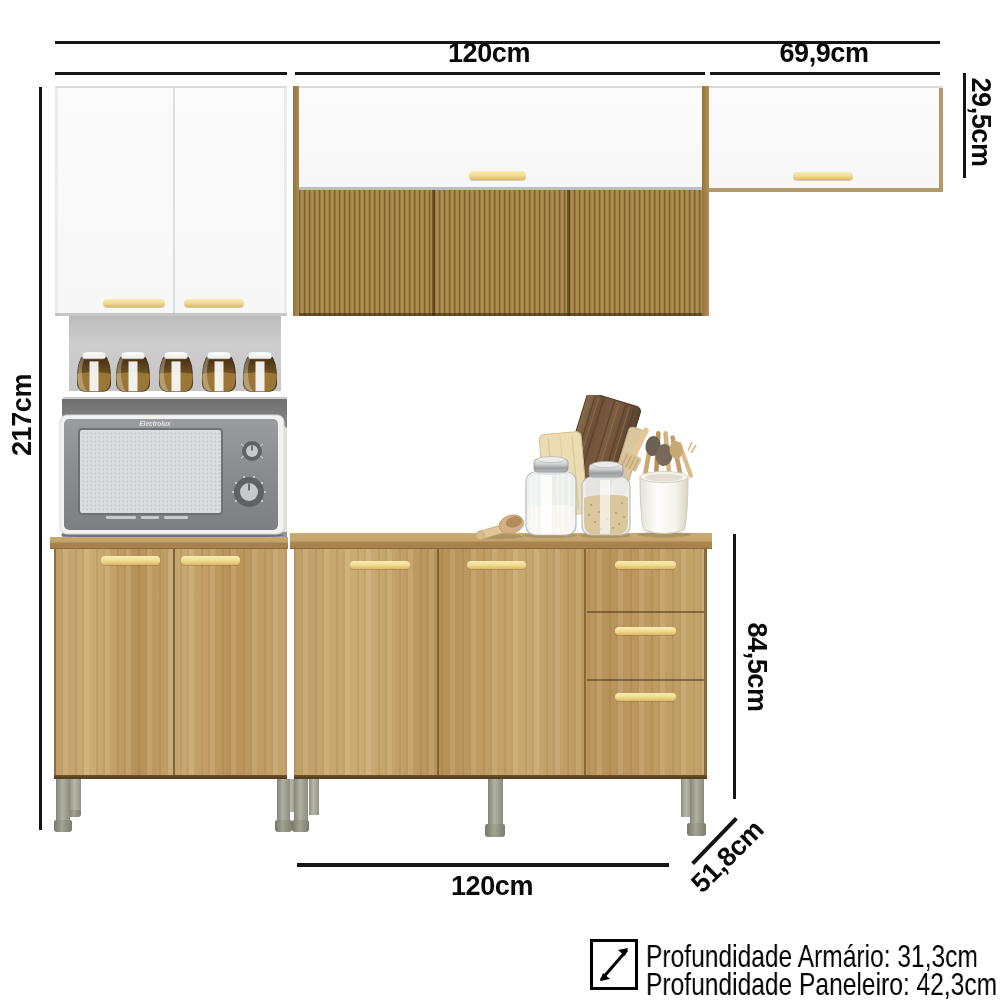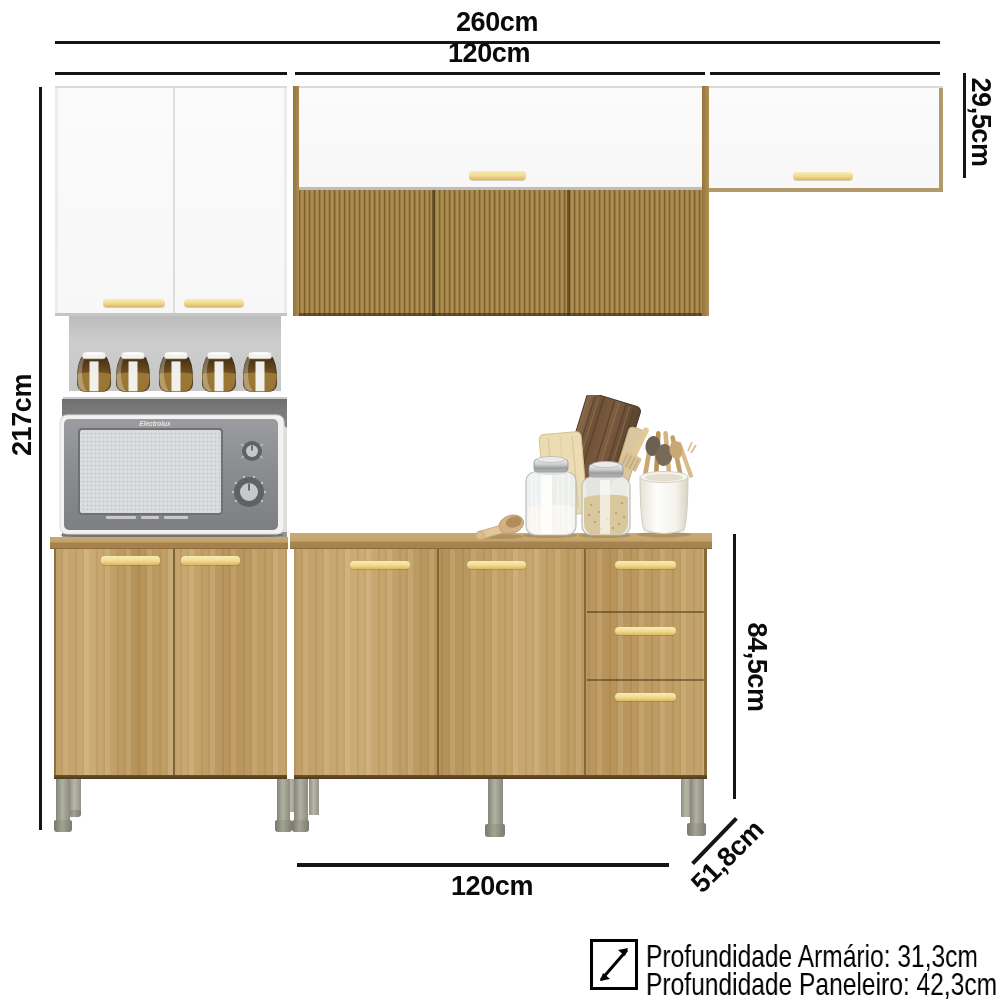--- a/index.html
+++ b/index.html
@@ -17,28 +17,28 @@
     #9d8044;}
   .white-door{background:linear-gradient(180deg,#fbfbfb,#f7f7f7);}
   .leg{position:absolute;background:linear-gradient(90deg,#848577 0%,#b0b1a2 45%,#8a8b7d 100%);}
   .foot{position:absolute;background:linear-gradient(90deg,#777868 0%,#a2a392 45%,#7c7d6f 100%);border-radius:2px 2px 3px 3px;}
 </style>
 </head>
 <body>
 <div id="page">
 
   <div class="line" style="left:55px;top:41px;width:885px;height:3px;"></div>
-  <div class="dimtxt" style="left:397px;top:7px;width:200px;">260cm</div>
 
   <div class="line" style="left:55px;top:72px;width:232px;height:3px;"></div>
 
   <div class="line" style="left:295px;top:72px;width:410px;height:3px;"></div>
   <div class="dimtxt" style="left:389px;top:38px;width:200px;">120cm</div>
 
   <div class="line" style="left:710px;top:72px;width:230px;height:3px;"></div>
+  <div class="dimtxt" style="left:724px;top:38px;width:200px;">69,9cm</div>
 
   <div class="line" style="left:39px;top:87px;width:3px;height:743px;"></div>
 
   <div class="line" style="left:963px;top:73px;width:3px;height:105px;"></div>
 
   <div class="line" style="left:733px;top:534px;width:3px;height:265px;"></div>
 
   <div class="line" style="left:297px;top:863px;width:372px;height:4px;"></div>
   <div class="dimtxt" style="left:392px;top:871px;width:200px;">120cm</div>
 

